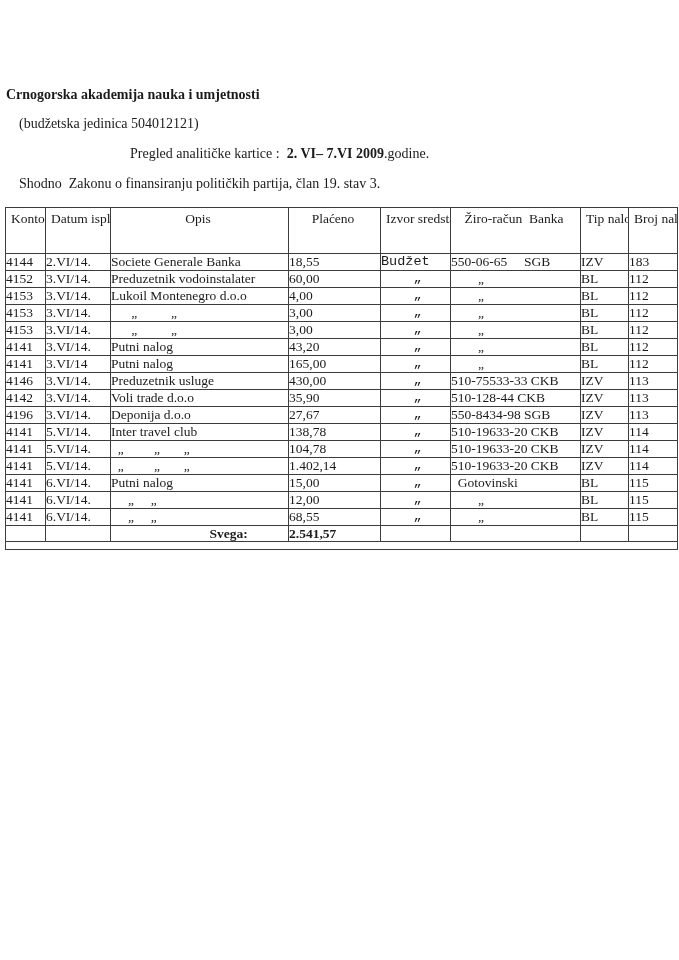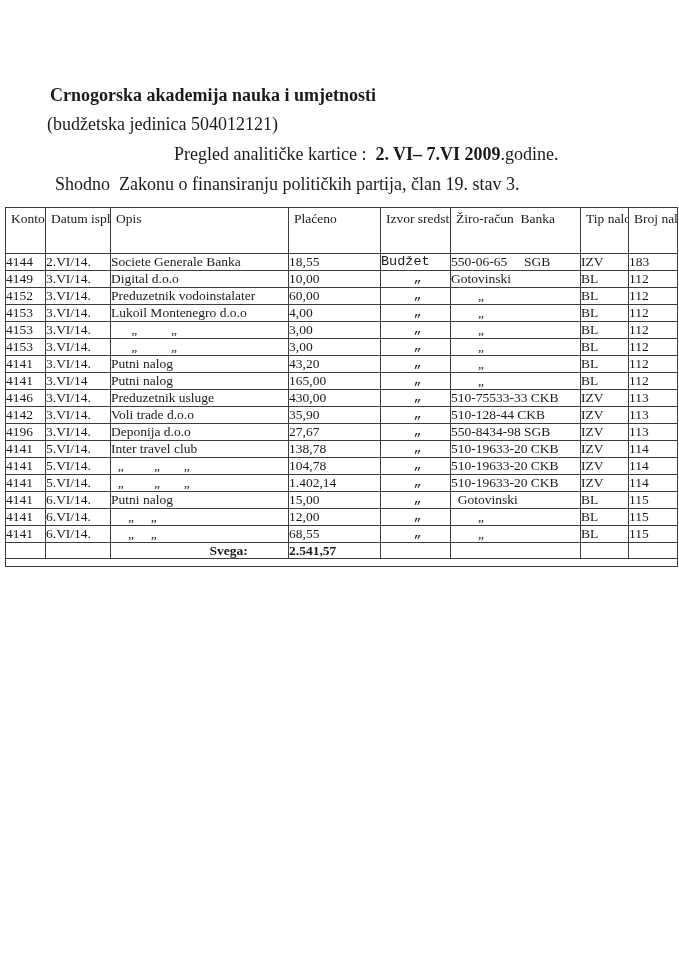--- a/index.html
+++ b/index.html
@@ -4,44 +4,44 @@
 <style>
   html,body { margin:0; padding:0; background:#e8e8e8; }
   .page {
     position:relative;
     width:679px; height:960px;
     background:#ffffff;
     font-family:"Liberation Serif", serif;
     color:#1b1b1b;
     overflow:hidden;
   }
-  .doc-line { position:absolute; font-size:18px; white-space:pre; line-height:16px;margin-left:44px; }
+  .doc-line { position:absolute; font-size:14px; white-space:pre; line-height:16px; }
   .org-name { left:6px; top:87px; font-weight:bold; }
-  .budget-unit { left:3px; top:116px; }
+  .budget-unit { left:19px; top:116px; }
   .review-line { left:130px; top:146px; }
   .review-line .bold { font-weight:bold; }
-  .legal-note { left:11px; top:176px; }
+  .legal-note { left:19px; top:176px; }
 
   table.ledger {
     position:absolute; left:5px; top:207px;
     border-collapse:collapse; table-layout:fixed;
     width:672px;
   }
   table.ledger th, table.ledger td {
     border:1px solid #3d3d3d;
     font-size:13.5px;
     vertical-align:top;
     padding:0;
     line-height:15px;
     white-space:pre;
     overflow:hidden;
   }
   table.ledger th {
     font-weight:normal;
-    text-align:left;
+    text-align:center;
     padding:2px 8px 0 5px;
     line-height:17px;
   }
   tr.header { height:46px; }
   tr.data   { height:17px;margin-top:44px; }
   tr.total  { height:15px; }
   tr.filler { height:8px; }
 
   th.hc { text-align:center; padding-left:0; }
   th.c0 { padding-left:4px; }
@@ -102,30 +102,20 @@
           <td class="c0">4144</td>
           <td class="c1">2.VI/14.</td>
           <td class="c2">Societe Generale Banka</td>
           <td class="c3">18,55</td>
           <td class="c4">Budžet</td>
           <td class="c5">550-06-65     SGB</td>
           <td class="c6">IZV</td>
           <td class="c7">183</td>
         </tr>
         <tr class="data">
-          <td class="c0">4149</td>
-          <td class="c1">3.VI/14.</td>
-          <td class="c2">Digital d.o.o</td>
-          <td class="c3">10,00</td>
-          <td class="c4">    „</td>
-          <td class="c5">Gotovinski</td>
-          <td class="c6">BL</td>
-          <td class="c7">112</td>
-        </tr>
-        <tr class="data">
           <td class="c0">4152</td>
           <td class="c1">3.VI/14.</td>
           <td class="c2">Preduzetnik vodoinstalater</td>
           <td class="c3">60,00</td>
           <td class="c4">    „</td>
           <td class="c5">        „</td>
           <td class="c6">BL</td>
           <td class="c7">112</td>
         </tr>
         <tr class="data">

